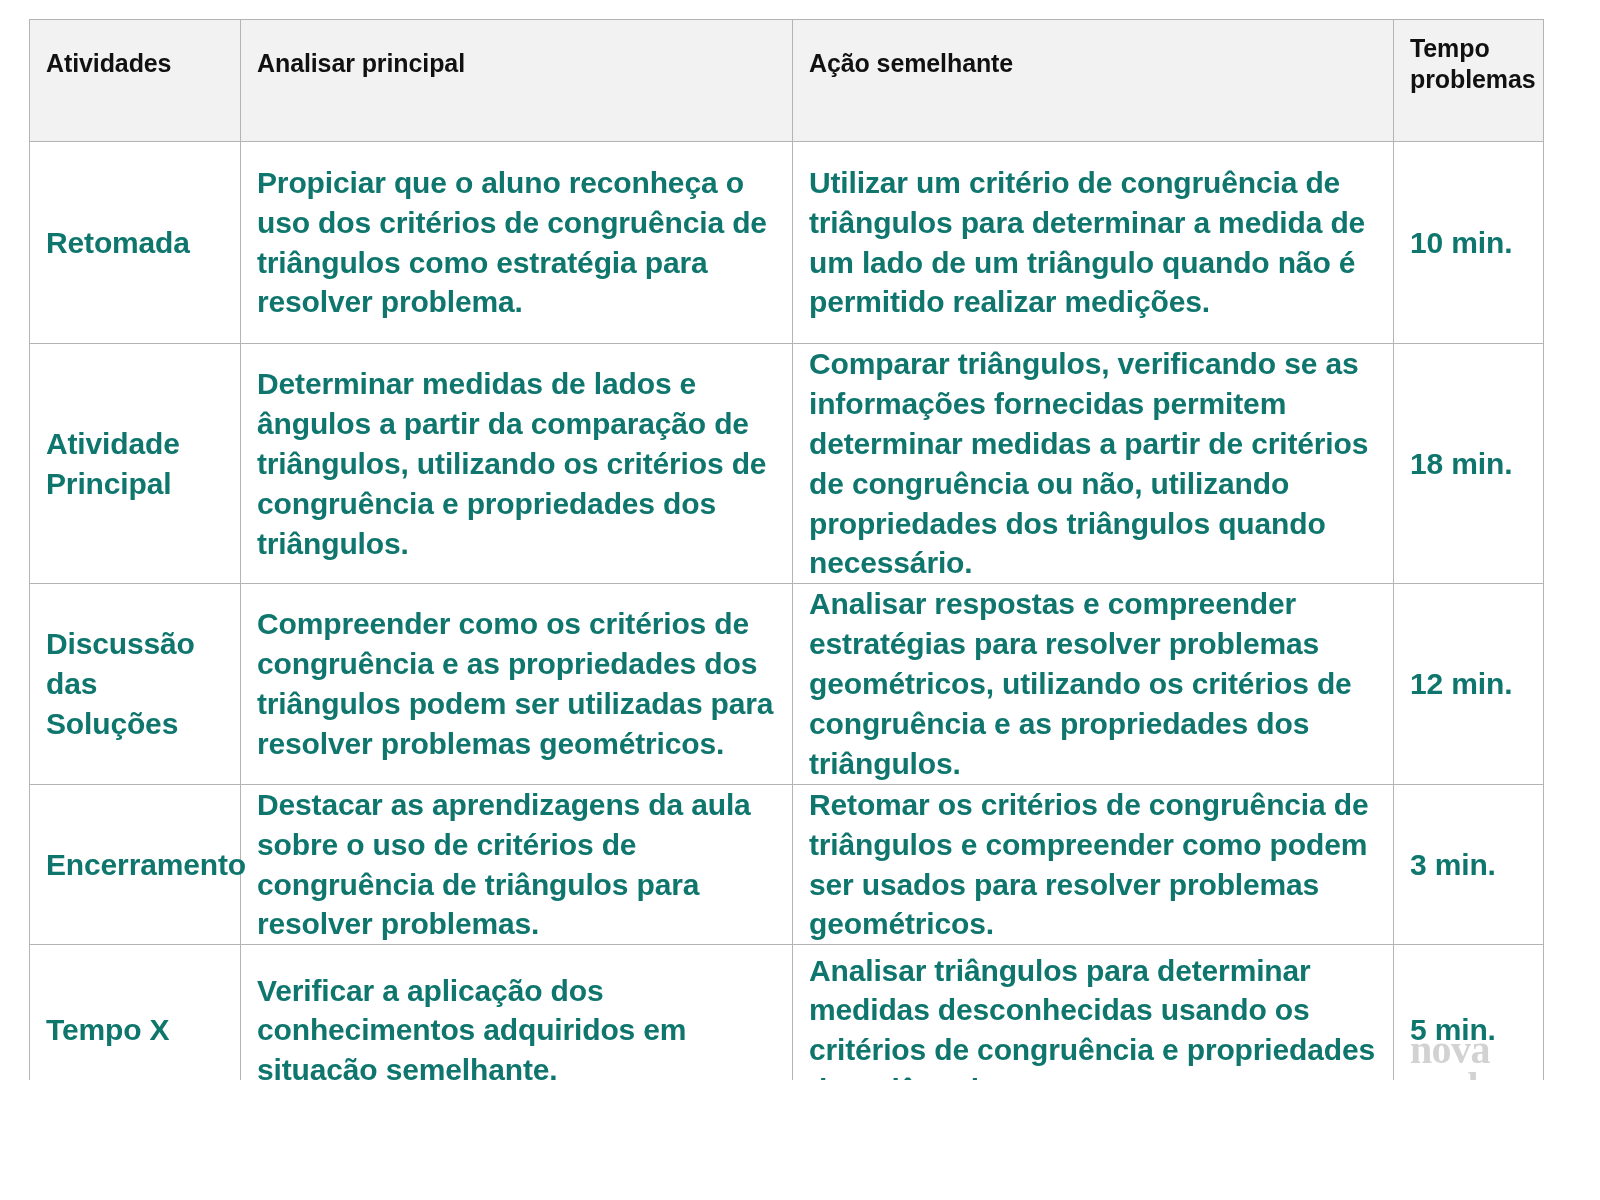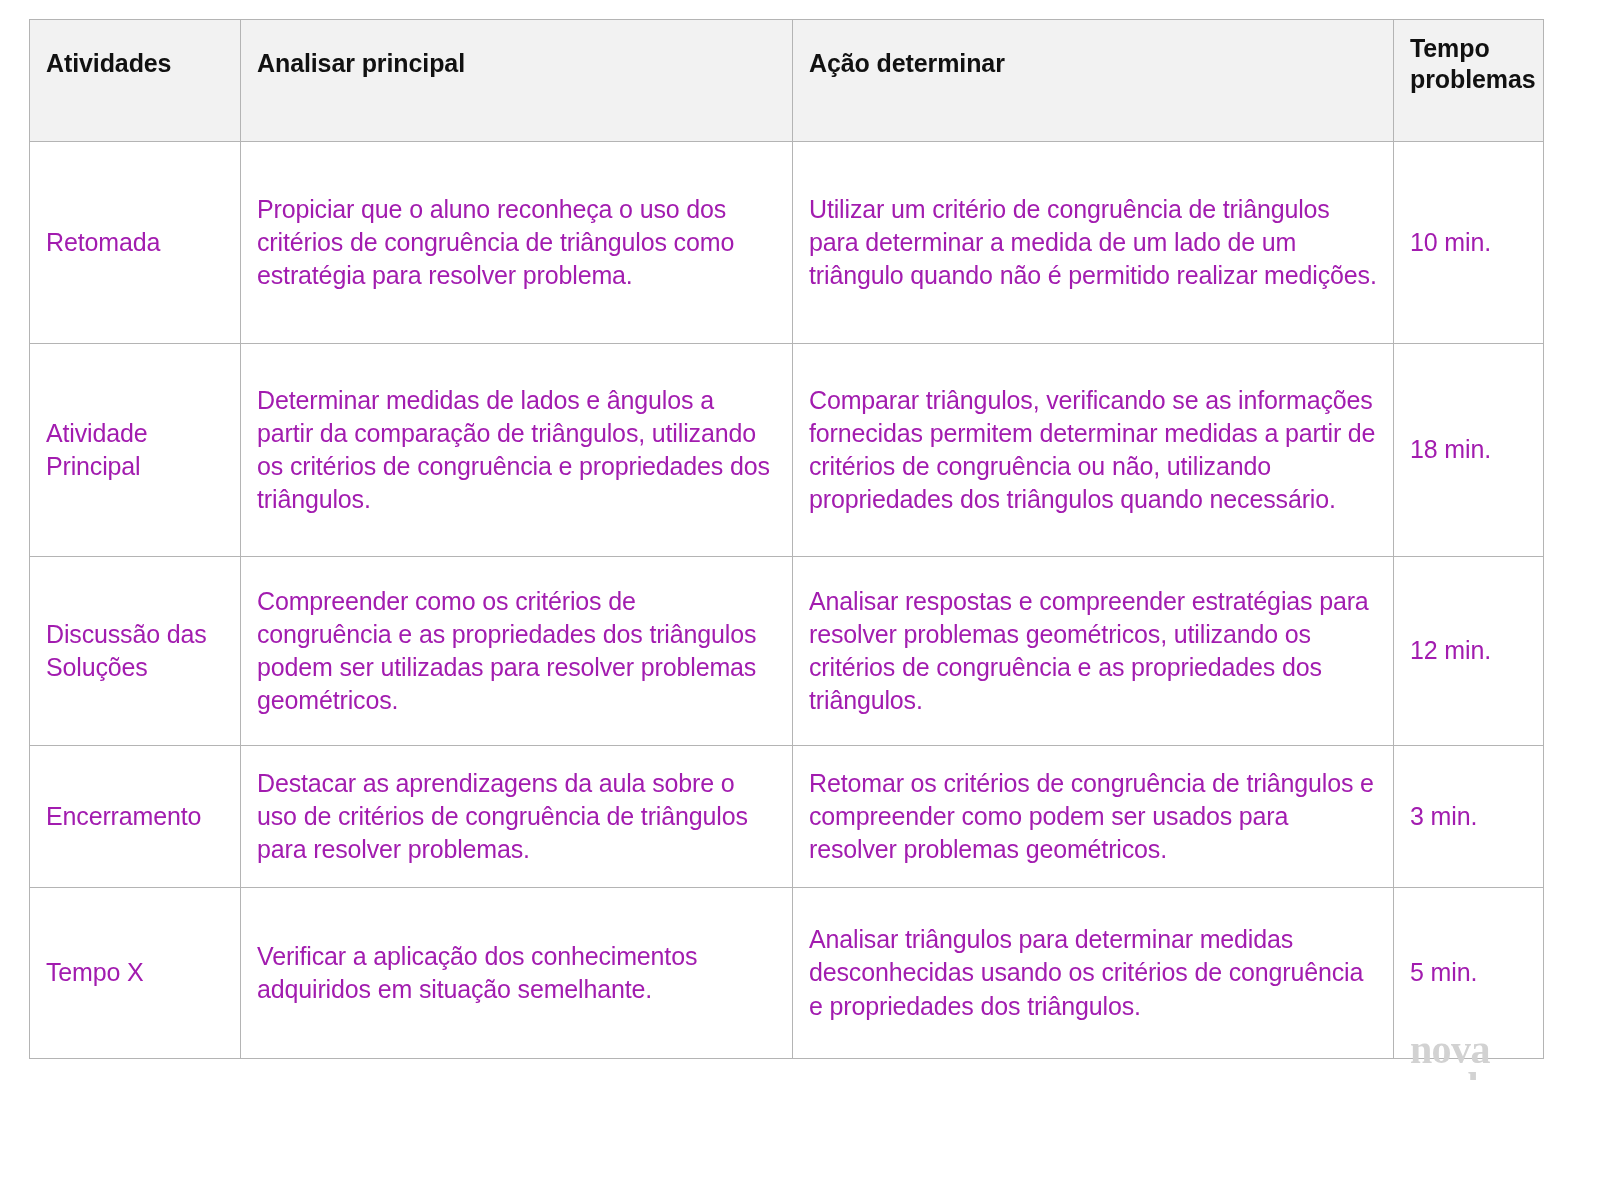--- a/index.html
+++ b/index.html
@@ -54,24 +54,24 @@
     letter-spacing: -0.1px;
   }
   .plan-table thead th .hdr-inner {
     display: block;
     position: relative;
     top: -17px;
   }
 
   
   .plan-table tbody td {
-    font-size: 25px;
+    font-size: 30px;
     line-height: 1.33;
-    color: #a21caf;
-    font-weight: normal;
+    color: #0f766e;
+    font-weight: bold;
     letter-spacing: -0.15px;
   }
   .cell-atividade { font-size: 25px; }
   .cell-tempo { font-size: 25px; white-space: nowrap; }
 
   .r1 { height: 202px; }
   .r2 { height: 213px; }
   .r3 { height: 189px; }
   .r4 { height: 142px; }
   .r5 { height: 171px; }
@@ -108,21 +108,21 @@
     </colgroup>
     <thead>
       <tr>
         <th>
           <span class="hdr-inner">Atividades</span>
         </th>
         <th>
           <span class="hdr-inner">Analisar principal</span>
         </th>
         <th>
-          <span class="hdr-inner">Ação determinar</span>
+          <span class="hdr-inner">Ação semelhante</span>
         </th>
         <th>
           <span class="hdr-inner">Tempo problemas</span>
         </th>
       </tr>
     </thead>
     <tbody>
       <tr class="r1">
         <td class="cell-atividade">Retomada</td>
         <td class="cell-objetivo">Propiciar que o aluno reconheça o uso dos critérios de congruência de triângulos como estratégia para resolver problema.</td>

